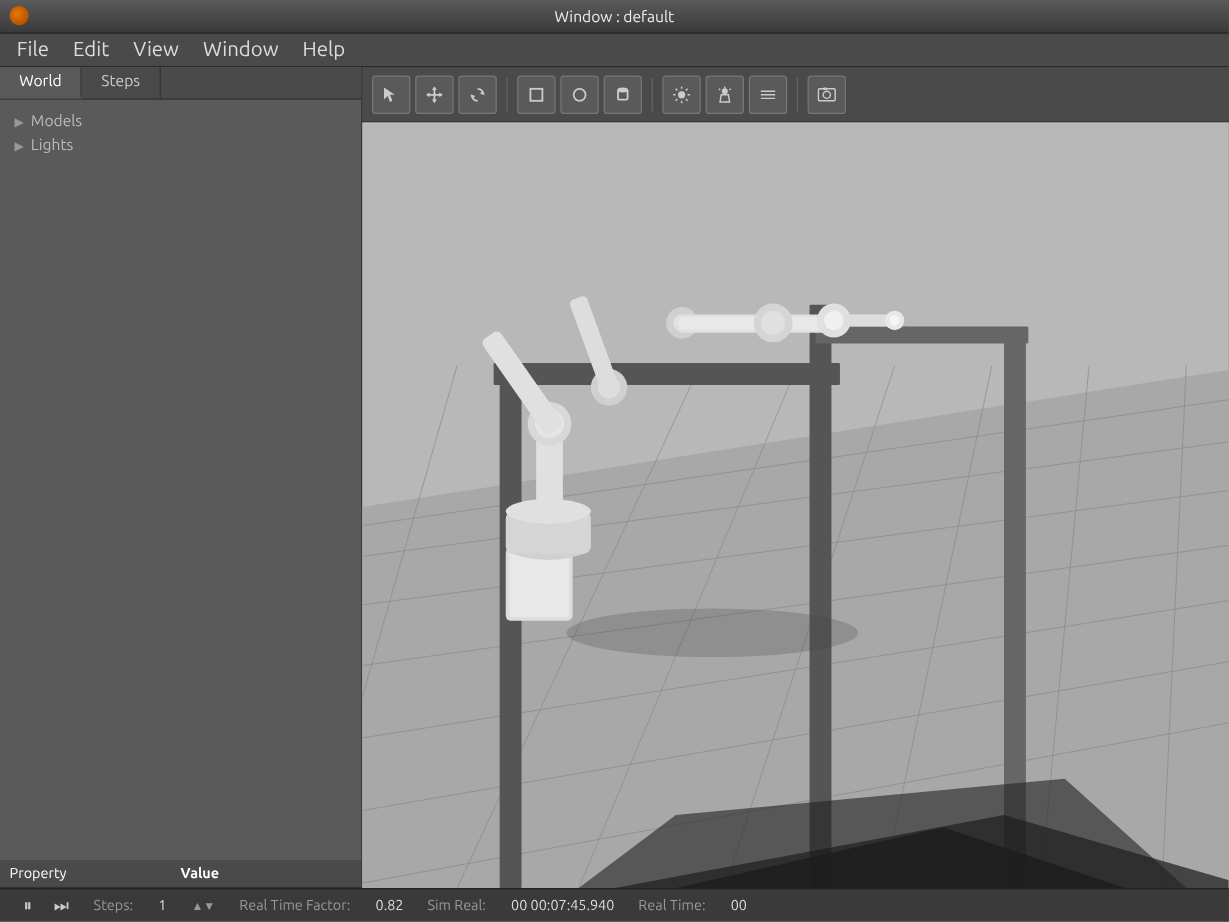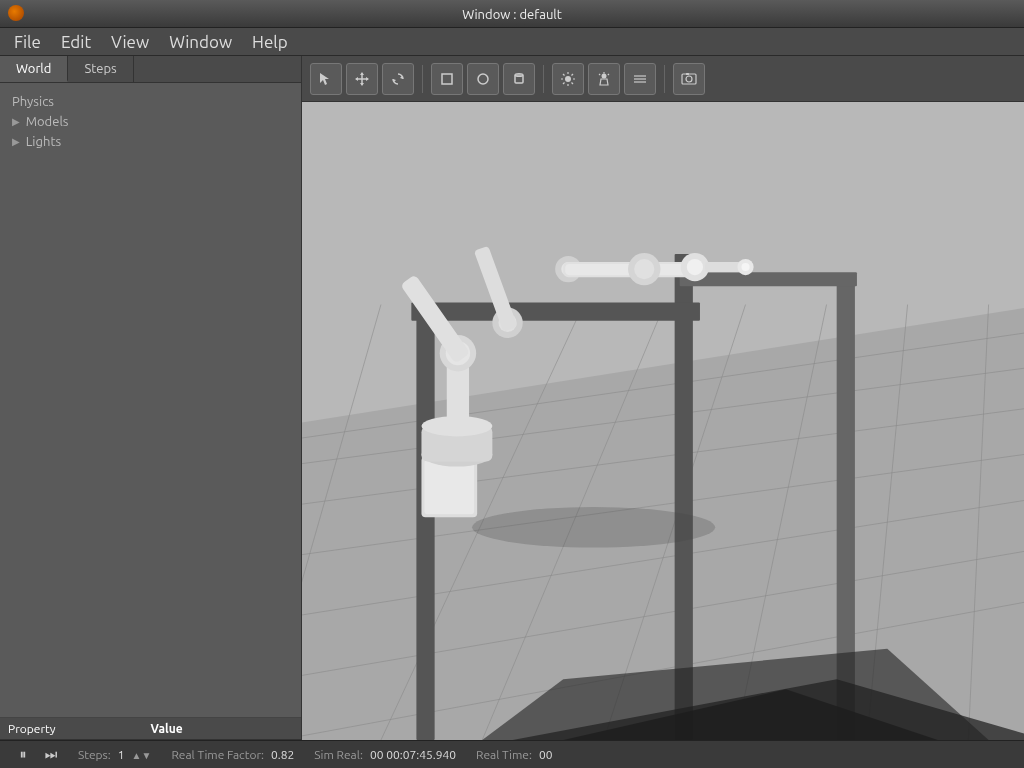--- a/index.html
+++ b/index.html
@@ -165,21 +165,21 @@
       background: #3a3a3a;
       display: flex;
       align-items: center;
       padding: 0 12px;
       font-size: 12px;
       color: #bbb;
       border-top: 1px solid #222;
       gap: 0;
     }
     .status-group {
-      display: flex; align-items: flex-end; gap: 7px;
+      display: flex; align-items: flex-end; gap: 21px;
       margin-right: 20px;
     }
     .status-label { color: #999; }
     .status-value { color: #ddd; }
     #play-controls {
       display: flex; align-items: center; gap: 6px; margin-right: 16px;
     }
     .play-btn {
       width: 22px; height: 22px;
       background: transparent;
@@ -218,23 +218,20 @@
 <div id="main">
 
   <div id="left-panel">
 
     <div id="tabs">
       <div class="tab active">World</div>
       <div class="tab">Steps</div>
     </div>
 
     <div id="tree">
-      <div class="tree-item">
-        <span>Physics</span>
-      </div>
       <div class="tree-item">
         <span class="arrow">▶</span>
         <span>Models</span>
       </div>
       <div class="tree-item">
         <span class="arrow">▶</span>
         <span>Lights</span>
       </div>
     </div>
 

